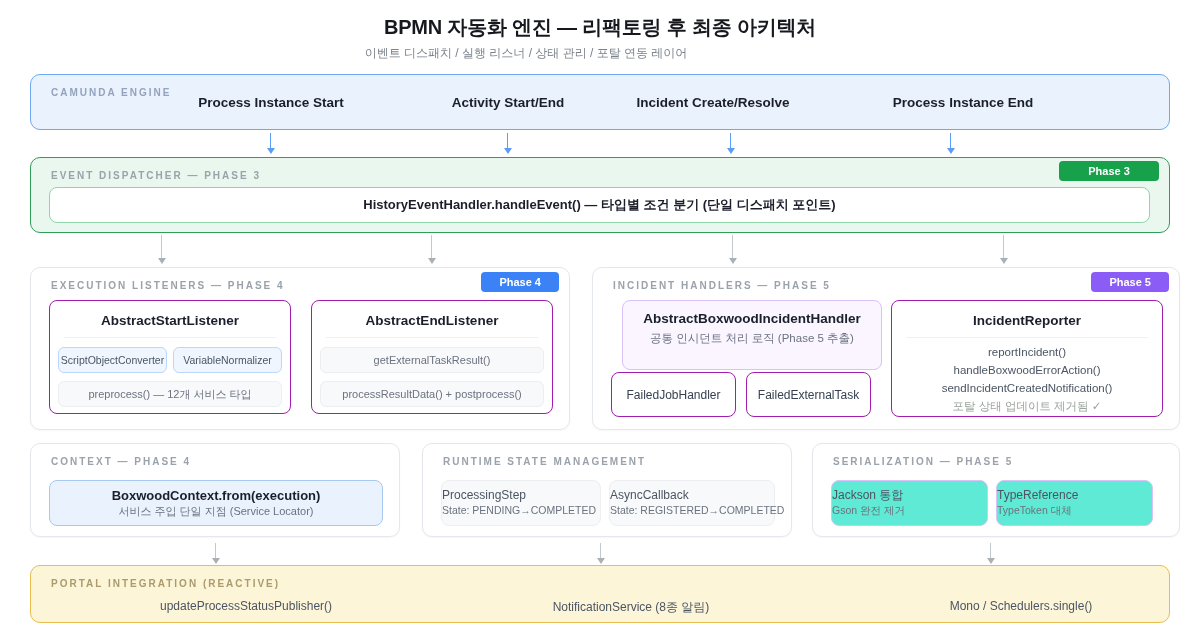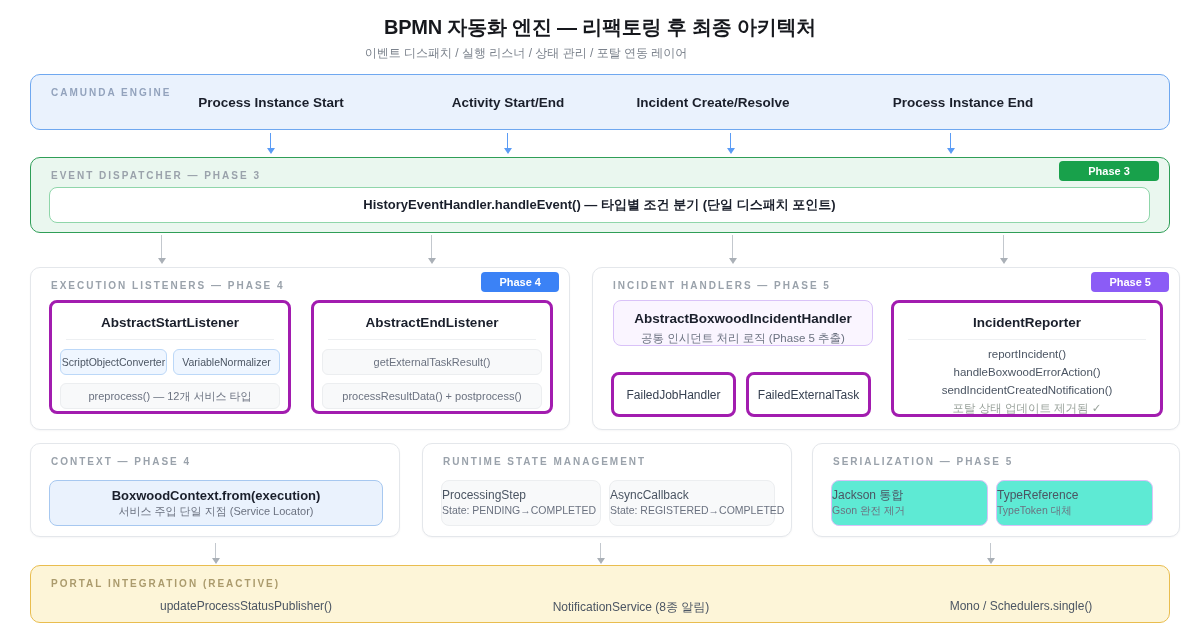--- a/index.html
+++ b/index.html
@@ -28,21 +28,21 @@
            border-radius:4px; color:#fff; font-size:11px; font-weight:700;
            display:flex; align-items:center; justify-content:center; }
   .badge-green { background:#18a14b; top:3px; min-width:100px; }
   .badge-blue { background:#3b82f6; }
   .badge-purple { background:#8b5cf6; }
 
   .gpanel { background:#fff; border:1px solid #e4e7eb; box-shadow:0 1px 2px rgba(20,30,50,0.04); }
   .mid-left { left:30px; top:267px; width:540px; height:163px; }
   .mid-right { left:592px; top:267px; width:588px; height:163px; }
 
-  .card { position:absolute; background:#fff; border:3px solid #a21caf; border-radius:8px; }
+  .card { position:absolute; background:#fff; border:1px solid #a21caf; border-radius:8px; }
   .card-title { text-align:center; font-size:13.5px; font-weight:700; color:#1a1f2b; padding-top:12px; }
   .card-div { border-top:1px solid #eef0f2; margin:9px 14px 0 14px; }
 
   .chip-row { position:absolute; left:8px; right:8px; top:62px; display:flex; gap:6px; }
   .chip { flex:1; height:26px; border-radius:6px; display:flex; align-items:center; justify-content:center;
           font-size:10.5px; color:#4b5563; white-space:nowrap; }
   .chip-blue { background:#eff6ff; border:1px solid #bcd8f8; }
   .chip-gray { background:#f8f9fa; border:1px solid #eceef0; color:#6b7280; }
   .chip-purple { background:#5eead4; border:1px solid #d9c2f8; }
 
@@ -130,21 +130,21 @@
       <div class="card-div"></div>
       <div class="wide-chip chip-gray" style="top:46px">getExternalTaskResult()</div>
       <div class="wide-chip chip-gray" style="top:80px">processResultData() + postprocess()</div>
     </div>
   </div>
 
   <div class="panel gpanel mid-right">
     <div class="plabel">INCIDENT HANDLERS — PHASE 5</div>
     <div class="badge badge-purple">Phase 5</div>
 
-    <div class="card purple-card" style="left:20px;top:32px;width:260px;height:46px">
+    <div class="card purple-card" style="left:29px;top:32px;width:260px;height:70px">
       <div class="card-title" style="padding-top:10px">AbstractBoxwoodIncidentHandler</div>
       <div class="sub-text">공통 인시던트 처리 로직 (Phase 5 추출)</div>
     </div>
 
     <div class="card" style="left:18px;top:104px;width:125px;height:45px;display:flex;align-items:center;justify-content:center;font-size:12px;color:#374151">FailedJobHandler</div>
     <div class="card" style="left:153px;top:104px;width:125px;height:45px;display:flex;align-items:center;justify-content:center;font-size:12px;color:#374151">FailedExternalTask</div>
 
     <div class="card" style="left:298px;top:32px;width:272px;height:117px">
       <div class="card-title">IncidentReporter</div>
       <div class="card-div"></div>

